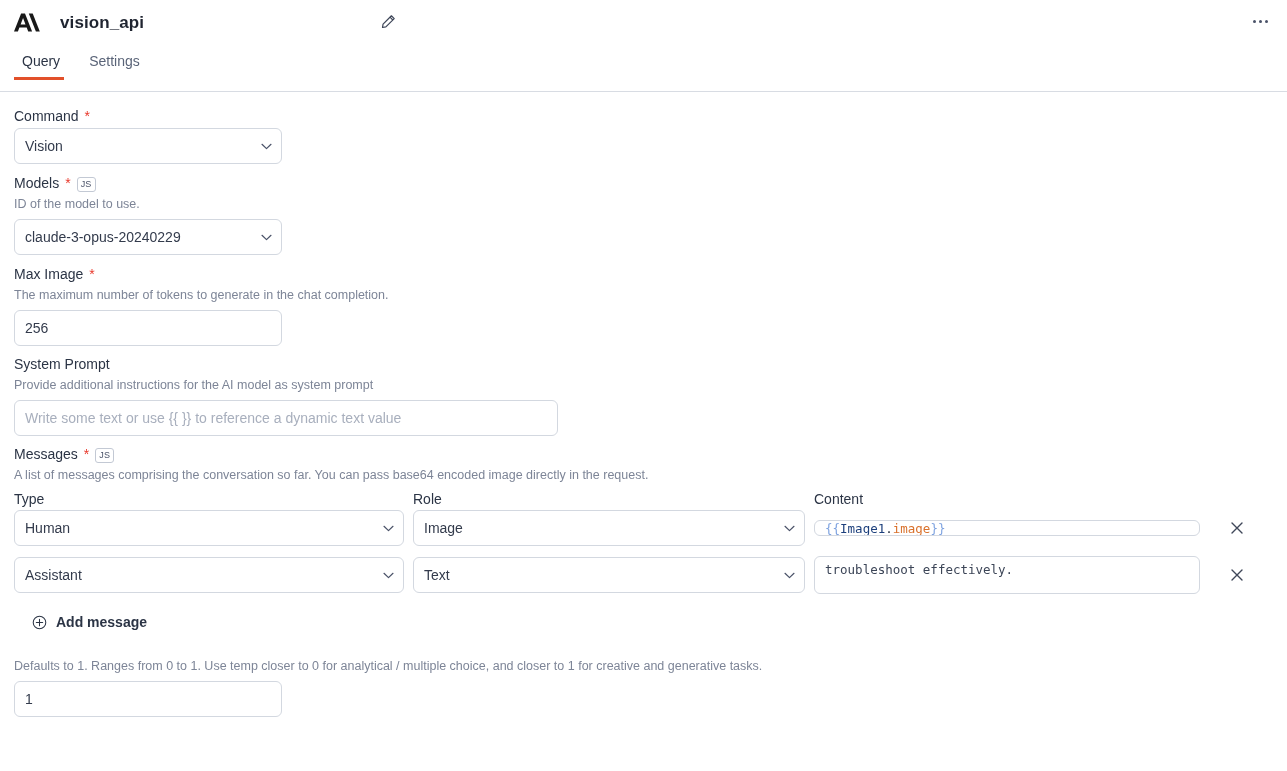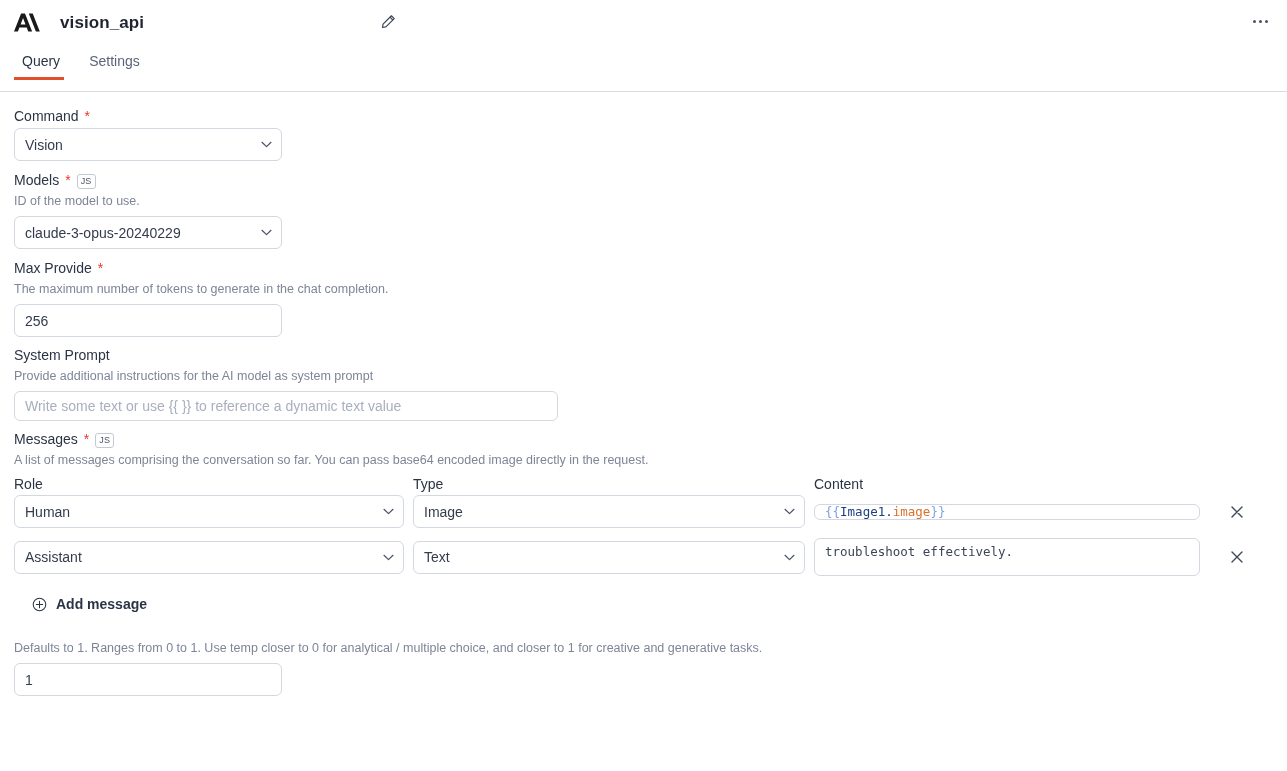--- a/index.html
+++ b/index.html
@@ -129,21 +129,21 @@
   }
 
   .ctl {
     position: relative;
     height: 33px;
     border: 1px solid #d3d8e0;
     border-radius: 6px;
     background: #fff;
     display: flex;
     align-items: center;
-    padding: 0 10px;
+    padding: 17px 10px;
     font-size: 14px;
     color: #333b4c;
   }
   .ctl.select { padding-right: 28px; cursor: pointer; }
   .chev {
     position: absolute;
     right: 9px; top: 50%;
     transform: translateY(-50%);
     width: 12px; height: 12px;
     display: flex; align-items: center; justify-content: center;
@@ -286,21 +286,21 @@
             <path d="M1 1.3 L5.5 5.6 L10 1.3" stroke="#4a5268" stroke-width="1.2" stroke-linecap="round" stroke-linejoin="round"></path>
           </svg>
       </span>
     </div>
   </div>
 
   <div style="height:9px"></div>
 
   <div class="field">
     <div class="label-row">
-      <span class="label">Max Provide</span>
+      <span class="label">Max Image</span>
         <span class="req">*</span>
     </div>
     <div class="hint">The maximum number of tokens to generate in the chat completion.</div>
     <div class="ctl w-small">
       <span>256</span>
     </div>
   </div>
 
   <div style="height:8px"></div>
 
@@ -318,22 +318,22 @@
 
   <div class="field">
     <div class="label-row">
       <span class="label">Messages</span>
         <span class="req">*</span>
       <span class="js-badge">JS</span>
     </div>
     <div class="hint">A list of messages comprising the conversation so far. You can pass base64 encoded image directly in the request.</div>
 
     <div class="msg-head">
+      <div class="col-label">Type</div>
       <div class="col-label">Role</div>
-      <div class="col-label">Type</div>
       <div class="col-label">Content</div>
       <div></div>
     </div>
 
     
     <div class="msg-row">
       <div class="ctl select">
         <span>Human</span>
         <span class="chev">
           <svg width="11" height="7" viewBox="0 0 11 7" fill="none" aria-hidden="true">

